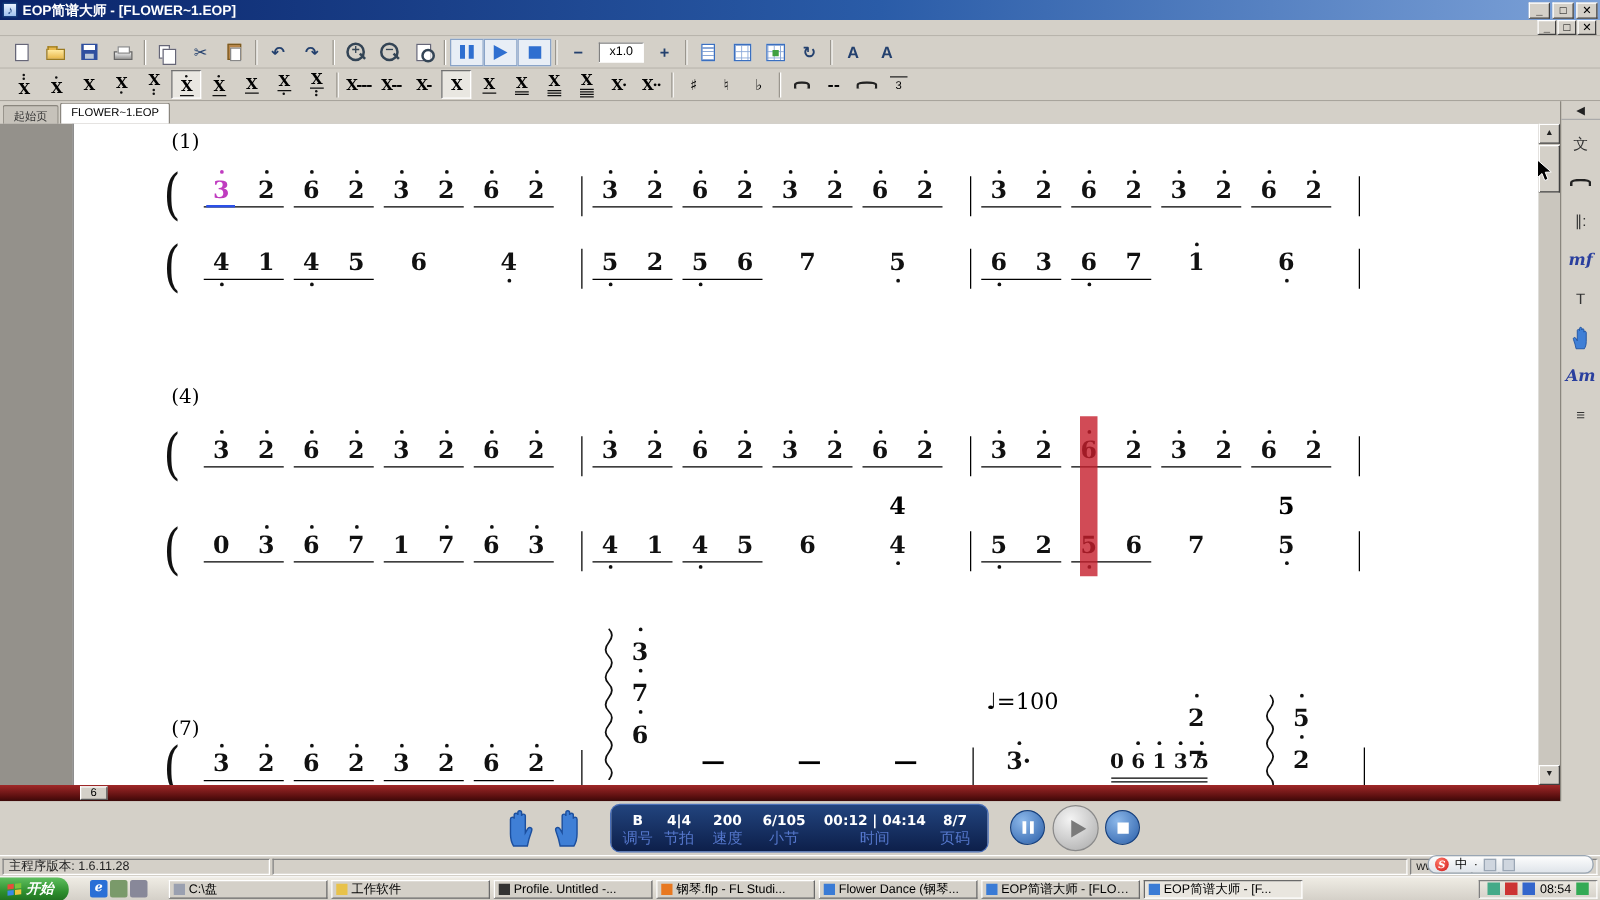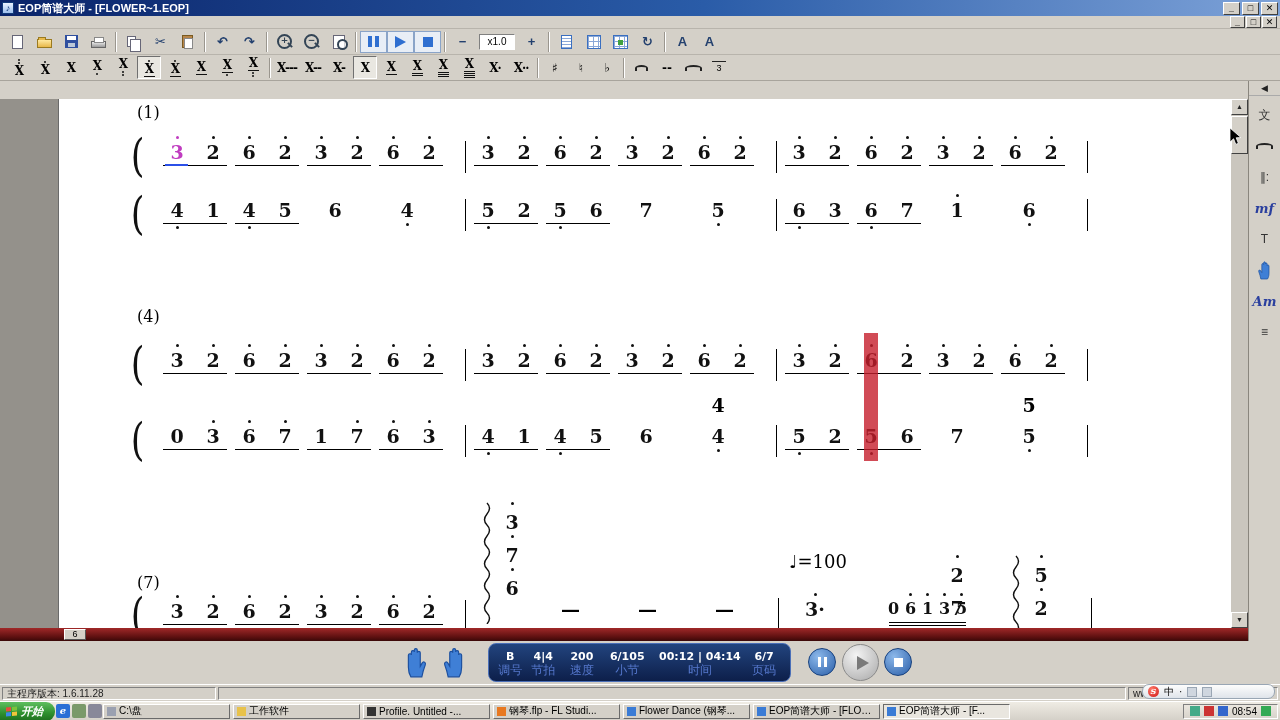--- a/index.html
+++ b/index.html
@@ -187,21 +187,21 @@
 .sogou{position:absolute;top:684px;left:1142px;width:133px;height:15px;background:linear-gradient(#fdfdfd,#dfe4ea);
   border:1px solid #99a6b4;border-radius:7px;display:flex;align-items:center;gap:5px;padding:0 5px;z-index:6}
 .sglogo{width:11px;height:11px;border-radius:50%;background:radial-gradient(circle at 35% 30%,#ff7a6a,#d01818);
   color:#fff;font:italic 700 8px/11px "DejaVu Serif",serif;text-align:center;flex:none}
 .sgmode{font-size:10px;line-height:13px}
 .sgdot{font-size:10px}
 .sgi{width:10px;height:10px;background:#cfd6df;border:1px solid #9aa6b4;flex:none}
 
 
 .taskbar{position:absolute;top:701px;left:0;width:100%;height:19px;background:linear-gradient(#efece4,#d4d0c8);
-  border-top:1px solid #fff;display:flex;align-items:center;gap:1px;padding-right:2px}
+  border-top:1px solid #fff;display:flex;align-items:center;gap:17px;padding-right:2px}
 .startbtn{height:19px;background:linear-gradient(#5fbf5f,#2e8f2e 60%,#1f6f1f);border-radius:0 9px 9px 0;color:#fff;
   font:italic 700 11px/19px "Liberation Sans",sans-serif;padding:0 12px 0 6px;display:flex;align-items:center;gap:4px;flex:none}
 .flag{display:inline-grid;grid-template-columns:5px 5px;grid-auto-rows:4px;gap:1px;transform:skewY(-6deg)}
 .flag i:nth-child(1){background:#e74c3c}.flag i:nth-child(2){background:#7ac43c}
 .flag i:nth-child(3){background:#3c8ae7}.flag i:nth-child(4){background:#f0c43c}
 .qi{width:14px;height:14px;border-radius:2px;color:#fff;font:italic 700 10px/14px "DejaVu Serif",serif;text-align:center;flex:none}
 .task{width:127px;height:15px;background:#d4d0c8;border:1px solid;border-color:#fff #6a6a6a #6a6a6a #fff;
   display:flex;align-items:center;gap:3px;padding:0 3px;font-size:10px;overflow:hidden;white-space:nowrap;flex:none}
 .task.active{border-color:#6a6a6a #fff #fff #6a6a6a;background:#e9e6df}
 .tico{width:9px;height:9px;flex:none}
@@ -438,20 +438,24 @@
       </div>
       <div class="pcell">
         <span class="pg">--</span>
       </div>
       <div class="pcell">
         <div class="arcup wide"></div>
       </div>
       <div class="pcell">
         <span class="trip">3</span>
       </div>
+    </div>
+  <div class="tabrow">
+      <div class="tab">起始页</div>
+      <div class="tab active">FLOWER~1.EOP</div>
     </div>
 
   <div class="canvas">
     <div class="page">
         <div class="system sys-1">
           <div class="syslabel">(1)</div>
           <div class="staffrow st0">
             <div class="bracec">
               <span class="braceg">(</span>
             </div>
@@ -1212,21 +1216,21 @@
         </div>
         <div class="pcol pcol-measure">
           <div class="pval">6/105</div>
           <div class="plab">小节</div>
         </div>
         <div class="pcol pcol-time">
           <div class="pval">00:12 | 04:14</div>
           <div class="plab">时间</div>
         </div>
         <div class="pcol pcol-page">
-          <div class="pval">6/7</div>
+          <div class="pval">8/7</div>
           <div class="plab">页码</div>
         </div>
       </div>
     <div class="rb rb-pause">
         <i></i>
         <i></i>
       </div>
     <div class="rb rb-play">
         <i></i>
       </div>

